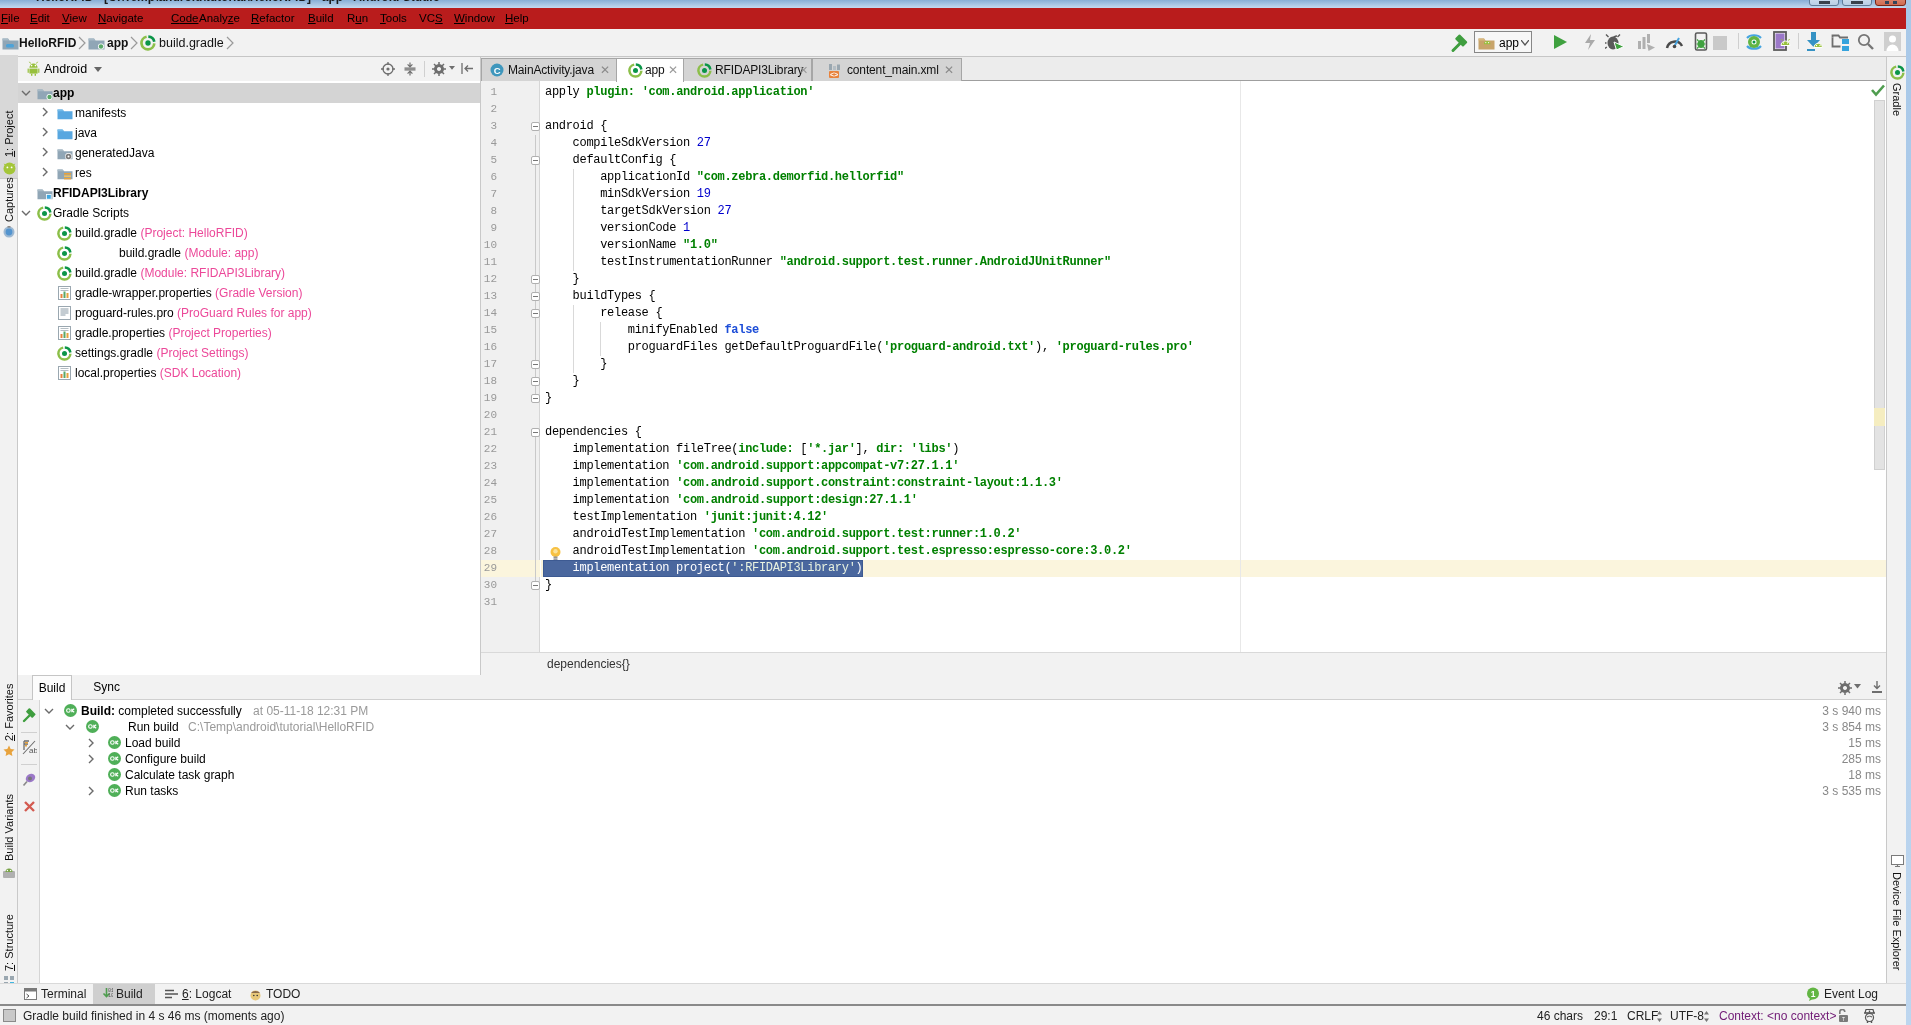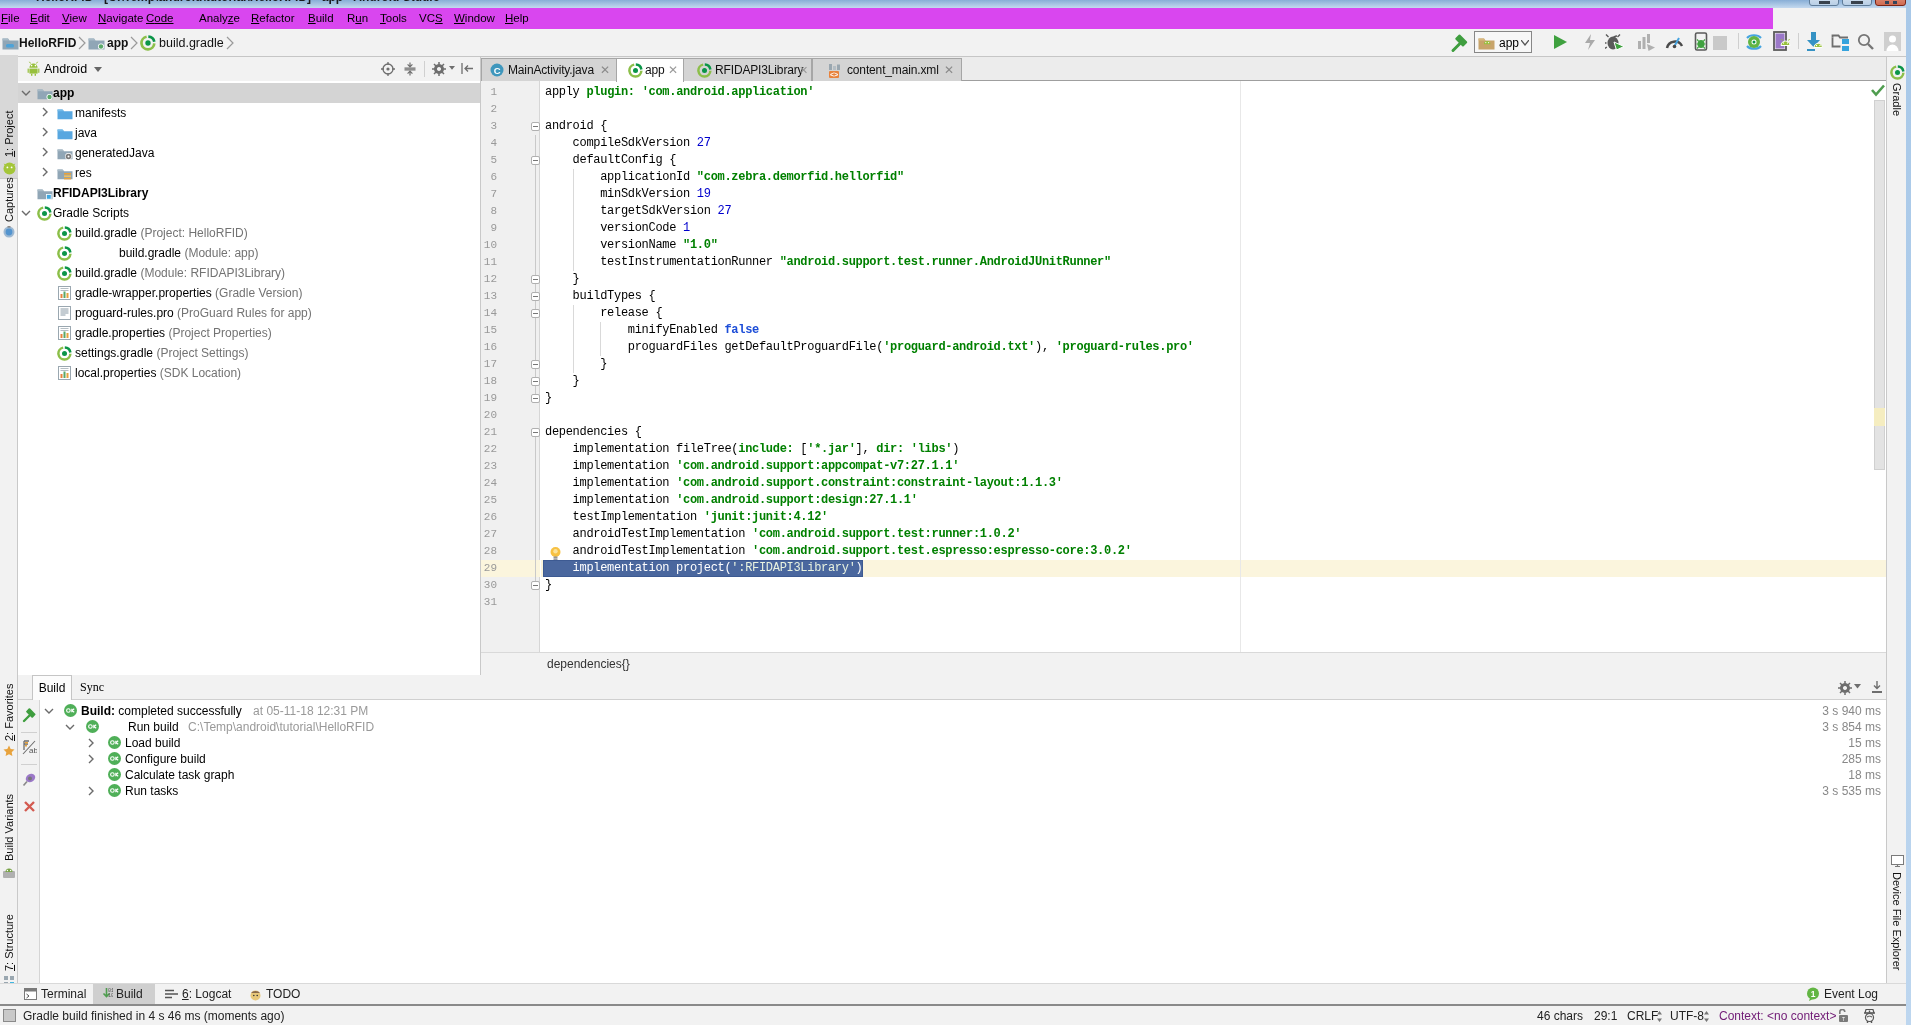--- a/index.html
+++ b/index.html
@@ -5,36 +5,36 @@
 * { margin:0; padding:0; box-sizing:border-box; }
 html,body { width:1911px; height:1025px; overflow:hidden; }
 body { font-family:"Liberation Sans", sans-serif; font-size:12px; color:#000; background:#f2f2f2; position:relative; }
 .abs { position:absolute; }
 
 #titlebar { left:0; top:0; width:1911px; height:8px; background:linear-gradient(#88aed6,#c4d9ef); overflow:hidden; }
 #titletext { position:absolute; left:36px; top:-10px; font-size:12px; font-weight:bold; color:#1a1a1a; white-space:pre; }
 .winbtn { position:absolute; top:-14px; height:20px; border:1px solid #5f7c99; border-radius:0 0 3px 3px; background:linear-gradient(#eef4fa,#b9cfe6); }
 #btnclose { background:linear-gradient(#f2b9a6,#cf6a51); border-color:#7c2516; }
 
-#menubar { left:0; top:8px; width:1773px; height:21px; background:#d946ef; }
+#menubar { left:0; top:8px; width:1911px; height:21px; background:#b91c1c; }
 .mi { position:absolute; top:4px; font-size:11.5px; color:#000; }
 .mi u { text-decoration:underline; }
 
 #toolbar { left:0; top:29px; width:1911px; height:28px; background:#f2f2f2; border-bottom:1px solid #c6c6c6; }
 .crumb { position:absolute; top:7px; font-size:12px; font-weight:bold; color:#111; }
 
 #leftstripe { left:0; top:57px; width:18px; height:947px; background:#f2f2f2; border-right:1px solid #c9c9c9; }
 .vlabel { position:absolute; font-size:11px; color:#111; white-space:nowrap; transform:rotate(-90deg); transform-origin:0 0; }
 .vlabelr { position:absolute; font-size:11px; color:#111; white-space:nowrap; transform:rotate(90deg); transform-origin:0 0; }
 
 #project { left:18px; top:57px; width:463px; height:618px; background:#fff; border-right:1px solid #c9c9c9; }
 #projheader { position:absolute; left:0; top:0; width:462px; height:24px; background:#f2f2f2; }
 .tree { position:absolute; font-size:12px; }
 .trow { position:absolute; height:20px; line-height:20px; white-space:nowrap; }
-.gray { color:#737373; }
+.gray { color:#ec4899; }
 
 #editor { left:481px; top:57px; width:1405px; height:618px; background:#fff; }
 #tabbar { position:absolute; left:0; top:0; width:1405px; height:24px; background:#ececec; border-bottom:1px solid #9f9f9f; }
 .tab { position:absolute; top:1px; height:23px; background:#d4d4d4; border:1px solid #a6a6a6; border-bottom:none; font-size:12px; letter-spacing:-0.15px; line-height:22px; color:#111; }
 .tabactive { background:#fff; height:24px; z-index:2; }
 #gutter { position:absolute; left:0; top:24px; width:59px; height:571px; background:#f0f0f0; border-right:1px solid #d6d6d6; }
 .gnum { height:17px; line-height:17px; text-align:right; width:16px; color:#999; font-family:"Liberation Mono", monospace; font-size:11px; }
 #code { position:absolute; left:64px; top:27px; font-family:"Liberation Mono", monospace; font-size:12px; letter-spacing:-0.3px; line-height:17px; }
 .cl { height:17px; white-space:pre; }
 .s { color:#008000; font-weight:bold; }
@@ -77,21 +77,21 @@
 <div class="winbtn" id="btnclose" style="left:1875px; width:31px;">
     <div style="position:absolute; left:9px; top:14px; width:4px; height:3px; background:#35455c;"></div>
     <div style="position:absolute; left:17px; top:14px; width:4px; height:3px; background:#35455c;"></div>
   </div>
 
 <div class="abs" id="menubar">
   <span class="mi" style="left:1px;"><u>F</u>ile</span>
   <span class="mi" style="left:30px;"><u>E</u>dit</span>
   <span class="mi" style="left:62px;"><u>V</u>iew</span>
   <span class="mi" style="left:98px;"><u>N</u>avigate</span>
-  <span class="mi" style="left:146px;text-decoration:underline;"><u>C</u>ode</span>
+  <span class="mi" style="left:171px;text-decoration:underline;"><u>C</u>ode</span>
   <span class="mi" style="left:199px;">Analy<u>z</u>e</span>
   <span class="mi" style="left:251px;"><u>R</u>efactor</span>
   <span class="mi" style="left:308px;"><u>B</u>uild</span>
   <span class="mi" style="left:347px;">R<u>u</u>n</span>
   <span class="mi" style="left:380px;text-align:right;"><u>T</u>ools</span>
   <span class="mi" style="left:419px;">VC<u>S</u></span>
   <span class="mi" style="left:454px;"><u>W</u>indow</span>
   <span class="mi" style="left:505px;"><u>H</u>elp</span>
 </div>
 
@@ -558,21 +558,21 @@
   <div class="vlabelr" style="left:16px; top:26px;">Gradle</div>
   <svg class="ic" style="left:4px; top:798px;" width="13" height="12">
       <rect x="0.5" y="0.5" width="12" height="9" fill="#fff" stroke="#7a7a7a"></rect>
       <path d="M4 11.5 h5 M6.5 9.5 v2" stroke="#7a7a7a" stroke-width="1.2"></path>
     </svg>
   <div class="vlabelr" style="left:16px; top:815px;">Device File Explorer</div>
 </div>
 <div class="abs" id="buildwin">
   <div id="buildheader">
     <div style="position:absolute; left:14px; top:0px; width:40px; height:25px; background:#fcfcfc; border:1px solid #c5c5c5; border-bottom:none; text-align:center; line-height:24px; font-size:12px;">Build</div>
-    <div style="position:absolute; left:62px; top:0px; width:40px; height:24px; text-align:left; line-height:24px; font-size:12px;font-family:Liberation Serif, serif;">Sync</div>
+    <div style="position:absolute; left:62px; top:0px; width:40px; height:24px; text-align:right; line-height:24px; font-size:12px;">Sync</div>
     <svg class="ic" style="left:1820px; top:6px;" width="14" height="14" viewBox="0 0 14 14">
         <path d="M7 2 a5 5 0 1 1 -0.01 0z M7 5 a2 2 0 1 0 0.01 0z" fill="#6e6e6e" fill-rule="evenodd"></path>
         <path d="M7 0 V2.5 M7 11.5 V14 M0 7 H2.5 M11.5 7 H14 M2 2 L4 4 M12 2 L10 4 M2 12 L4 10 M12 12 L10 10" stroke="#6e6e6e" stroke-width="1.5"></path>
       </svg>
     <svg class="ic" style="left:1836px; top:9px;" width="7" height="5">
         <path d="M0 0 h7 l-3.5 4.5z" fill="#6e6e6e"></path>
       </svg>
     <svg class="ic" style="left:1852px; top:5px;" width="14" height="14">
         <path d="M7 1 V8 M4 5.5 L7 8.5 L10 5.5" stroke="#6e6e6e" stroke-width="1.4" fill="none"></path>
         <rect x="2" y="11" width="10" height="2" fill="#6e6e6e"></rect>

